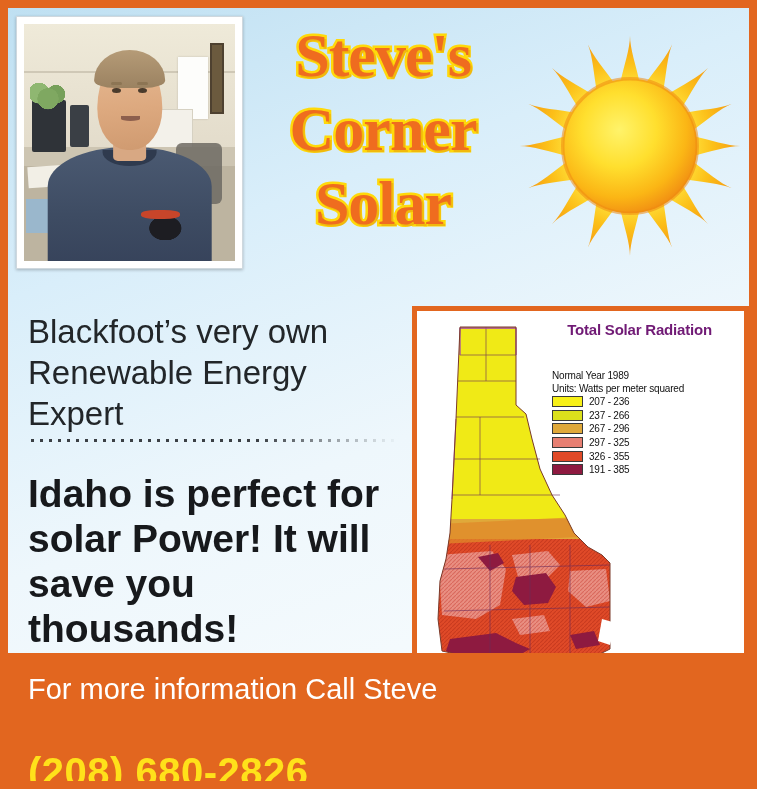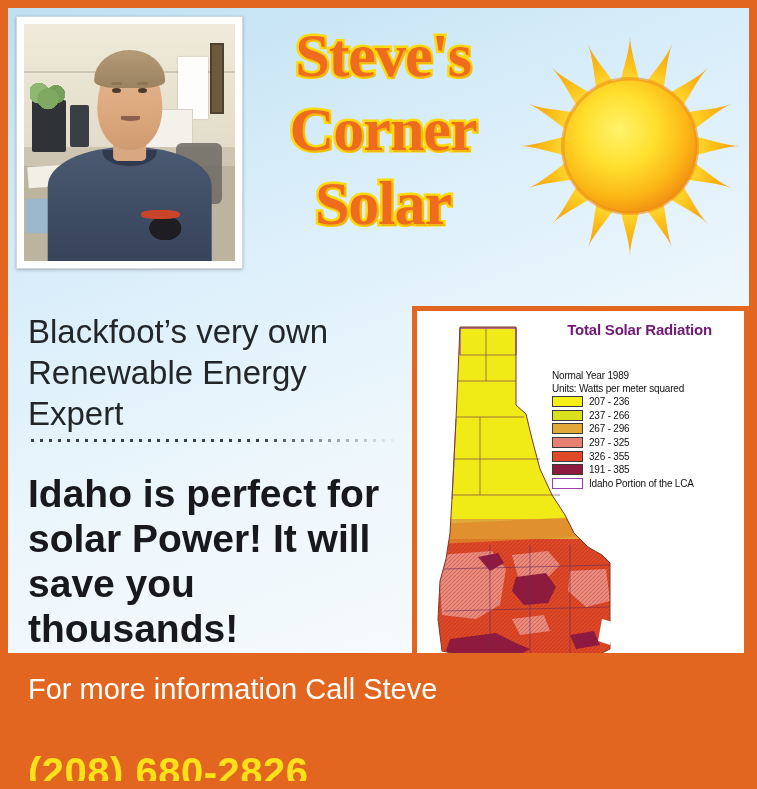--- a/index.html
+++ b/index.html
@@ -376,24 +376,20 @@
         <span class="lbl">297 - 325</span>
       </div>
       <div class="legrow">
         <span class="swatch" style="background:#e04a28"></span>
         <span class="lbl">326 - 355</span>
       </div>
       <div class="legrow">
         <span class="swatch" style="background:#8e1a40"></span>
         <span class="lbl">191 - 385</span>
       </div>
-      <div class="legrow">
-        <span class="swatch" style="background:#ffffff;border-color:#a03fb0"></span>
-        <span class="lbl">Idaho Portion of the LCA</span>
-      </div>
     </div>
 
     <div class="mapfoot">
       <svg class="mf-logo" viewBox="0 0 66 38">
         <path d="M26 2 L36 2 L36 8 L40 10 L40 20 L34 20 L34 12 L26 12 Z" fill="#2f7d84" opacity=".8"></path>
         <rect x="2" y="14" width="62" height="18" fill="#2f7d84"></rect>
         <text x="33" y="28" font-family="Liberation Sans, sans-serif" font-size="13" font-weight="bold" fill="#ffffff" text-anchor="middle">INSIDE</text>
       </svg>
       <div class="mf-url">http://www.icbemp.gov</div>
 

